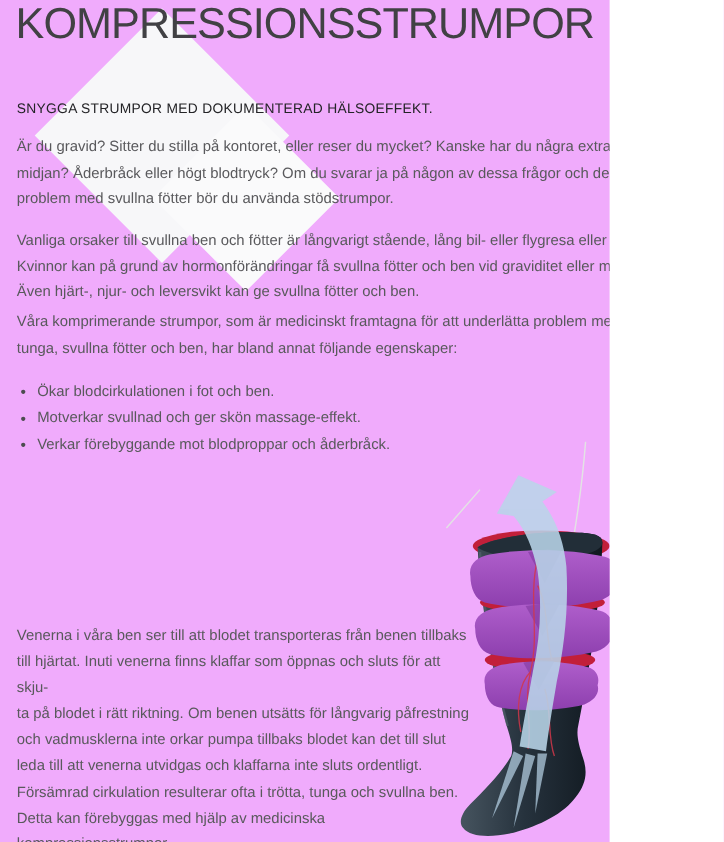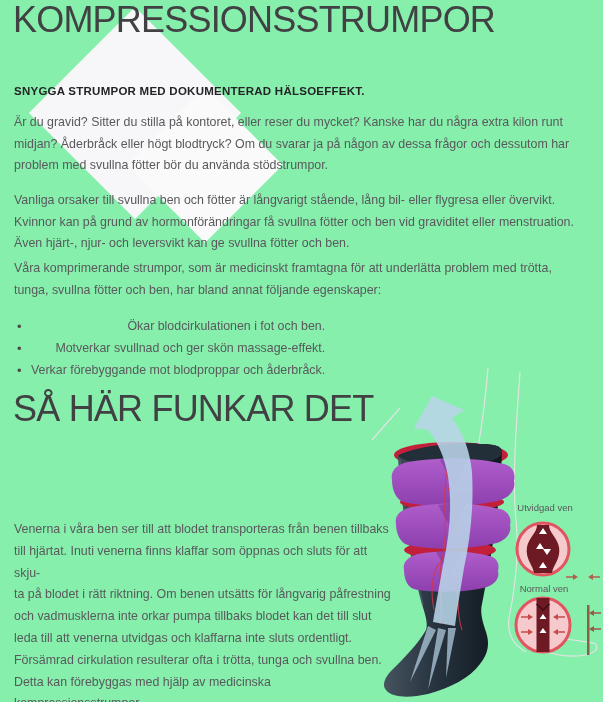--- a/index.html
+++ b/index.html
@@ -1,51 +1,51 @@
 <!DOCTYPE html>
 <html><head>
 <meta charset="utf-8">
 <style>
   * { margin:0; padding:0; box-sizing:border-box; }
   html,body { background:#ffffff; }
   .page {
-    position:relative; width:603px; height:702px; overflow:hidden;
-    background:#86efac; font-family:"Liberation Sans", sans-serif; color:#59595c;
+    position:relative; width:508px; height:702px; overflow:hidden;
+    background:#f0abfc; font-family:"Liberation Sans", sans-serif; color:#59595c;
   }
   
   .wm { position:absolute; background:#f7f7f9; }
   .wm1 { left:60px; top:38px; width:150px; height:150px; transform:rotate(45deg); }
   .wm2 { left:150px; top:110px; width:110px; height:110px; transform:rotate(45deg); background:#fafafb; }
 
   .big-title {
     position:absolute; left:13px; font-weight:200; color:#414144;
     font-size:36px; letter-spacing:-0.8px; line-height:40px; white-space:nowrap;
   }
   #main-title { top:0px; }
   #how-title  { top:389px; }
 
   .lead-heading {
-    position:absolute; left:14px; font-weight:bold; color:#242427;
+    position:absolute; left:14px; font-weight:normal; color:#242427;
     font-size:11.5px; letter-spacing:0.25px; line-height:16.5px; white-space:pre-line;
   }
   #intro-heading { top:83px; }
   #how-heading   { top:470px; width:380px; }
 
   .body-text {
     position:absolute; left:14px; width:578px;
     font-size:12.4px; line-height:21.6px; color:#59595c; white-space:pre-line;
   }
   #p1 { top:112px; }
   #p2 { top:190px; }
   #p3 { top:258px; }
   #how-body { top:519px; width:380px; line-height:21.8px; }
 
   ul.benefits { position:absolute; left:17px; top:316px; list-style:none; }
   ul.benefits li {
-    font-size:12.4px; line-height:21.8px; color:#59595c; padding-left:14px; position:relative;text-align:right;
+    font-size:12.4px; line-height:21.8px; color:#59595c; padding-left:14px; position:relative;
   }
   ul.benefits li::before {
     content:"•"; position:absolute; left:0; top:0; color:#4c4c4f; font-size:13px;
   }
 
   .illustration { position:absolute; left:370px; top:368px; width:233px; height:334px; }
   .illustration svg { display:block; width:233px; height:334px; }
   .vein-label { font-size:9.5px; fill:#58585a; font-family:"Liberation Sans", sans-serif; }
 </style>
 </head>
@@ -68,21 +68,20 @@
 problem med svullna fötter bör du använda stödstrumpor.</p>
   <p class="body-text" id="p3">Våra komprimerande strumpor, som är medicinskt framtagna för att underlätta problem med trötta,
 tunga, svullna fötter och ben, har bland annat följande egenskaper:</p>
 
   <ul class="benefits">
     <li><span>Ökar blodcirkulationen i fot och ben.</span></li>
     <li><span>Motverkar svullnad och ger skön massage-effekt.</span></li>
     <li><span>Verkar förebyggande mot blodproppar och åderbråck.</span></li>
   </ul>
 
-  <h1 class="big-title" id="how-title">SÅ HÄR FUNKAR DET</h1>
 
 
   <p class="body-text" id="how-body">Venerna i våra ben ser till att blodet transporteras från benen tillbaks
 till hjärtat. Inuti venerna finns klaffar som öppnas och sluts för att skju-
 ta på blodet i rätt riktning. Om benen utsätts för långvarig påfrestning
 och vadmusklerna inte orkar pumpa tillbaks blodet kan det till slut
 leda till att venerna utvidgas och klaffarna inte sluts ordentligt.
 Försämrad cirkulation resulterar ofta i trötta, tunga och svullna ben.
 Detta kan förebyggas med hjälp av medicinska
 kompressionsstrumpor.</p>

